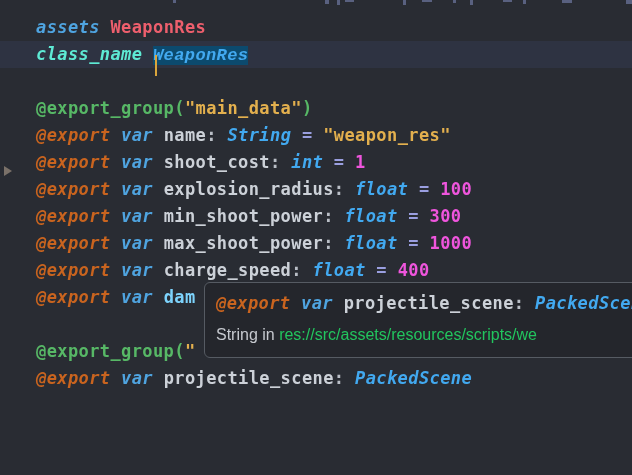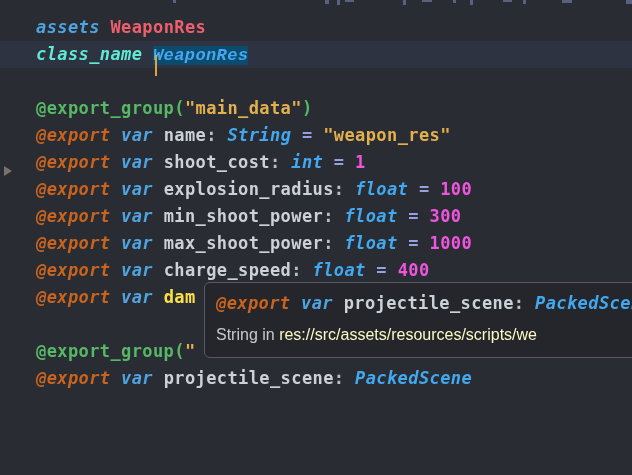--- a/index.html
+++ b/index.html
@@ -105,28 +105,28 @@
       <div class="code-line"><span class="tok it" style="color: rgb(79, 164, 224);">assets</span><span class="tok" style="color: rgb(204, 209, 216);"> </span><span class="tok" style="color: rgb(238, 95, 109);">WeaponRes</span></div>
       <div class="code-line current"><span class="tok it" style="color: #5eead4;">class_name</span><span class="tok" style="color: rgb(204, 209, 216);"> </span><span class="tok it sel" style="color: rgb(66, 169, 240);">WeaponRes</span></div>
       <div class="code-line"></div>
       <div class="code-line"><span class="tok" style="color: rgb(87, 184, 102);">@export_group(</span><span class="tok" style="color: rgb(227, 176, 78);">"main_data"</span><span class="tok" style="color: rgb(87, 184, 102);">)</span></div>
       <div class="code-line"><span class="tok it" style="color: rgb(201, 100, 31);">@export</span><span class="tok" style="color: rgb(204, 209, 216);"> </span><span class="tok it" style="color: rgb(79, 164, 224);">var</span><span class="tok" style="color: rgb(204, 209, 216);"> name</span><span class="tok" style="color: rgb(185, 190, 198);">: </span><span class="tok it" style="color: rgb(66, 169, 240);">String</span><span class="tok" style="color: rgb(154, 159, 224);"> = </span><span class="tok" style="color: rgb(227, 176, 78);">"weapon_res"</span></div>
       <div class="code-line"><span class="tok it" style="color: rgb(201, 100, 31);">@export</span><span class="tok" style="color: rgb(204, 209, 216);"> </span><span class="tok it" style="color: rgb(79, 164, 224);">var</span><span class="tok" style="color: rgb(204, 209, 216);"> shoot_cost</span><span class="tok" style="color: rgb(185, 190, 198);">: </span><span class="tok it" style="color: rgb(66, 169, 240);">int</span><span class="tok" style="color: rgb(154, 159, 224);"> = </span><span class="tok" style="color: rgb(239, 85, 221);">1</span></div>
       <div class="code-line"><span class="tok it" style="color: rgb(201, 100, 31);">@export</span><span class="tok" style="color: rgb(204, 209, 216);"> </span><span class="tok it" style="color: rgb(79, 164, 224);">var</span><span class="tok" style="color: rgb(204, 209, 216);"> explosion_radius</span><span class="tok" style="color: rgb(185, 190, 198);">: </span><span class="tok it" style="color: rgb(66, 169, 240);">float</span><span class="tok" style="color: rgb(154, 159, 224);"> = </span><span class="tok" style="color: rgb(239, 85, 221);">100</span></div>
       <div class="code-line"><span class="tok it" style="color: rgb(201, 100, 31);">@export</span><span class="tok" style="color: rgb(204, 209, 216);"> </span><span class="tok it" style="color: rgb(79, 164, 224);">var</span><span class="tok" style="color: rgb(204, 209, 216);"> min_shoot_power</span><span class="tok" style="color: rgb(185, 190, 198);">: </span><span class="tok it" style="color: rgb(66, 169, 240);">float</span><span class="tok" style="color: rgb(154, 159, 224);"> = </span><span class="tok" style="color: rgb(239, 85, 221);">300</span></div>
       <div class="code-line"><span class="tok it" style="color: rgb(201, 100, 31);">@export</span><span class="tok" style="color: rgb(204, 209, 216);"> </span><span class="tok it" style="color: rgb(79, 164, 224);">var</span><span class="tok" style="color: rgb(204, 209, 216);"> max_shoot_power</span><span class="tok" style="color: rgb(185, 190, 198);">: </span><span class="tok it" style="color: rgb(66, 169, 240);">float</span><span class="tok" style="color: rgb(154, 159, 224);"> = </span><span class="tok" style="color: rgb(239, 85, 221);">1000</span></div>
       <div class="code-line"><span class="tok it" style="color: rgb(201, 100, 31);">@export</span><span class="tok" style="color: rgb(204, 209, 216);"> </span><span class="tok it" style="color: rgb(79, 164, 224);">var</span><span class="tok" style="color: rgb(204, 209, 216);"> charge_speed</span><span class="tok" style="color: rgb(185, 190, 198);">: </span><span class="tok it" style="color: rgb(66, 169, 240);">float</span><span class="tok" style="color: rgb(154, 159, 224);"> = </span><span class="tok" style="color: rgb(239, 85, 221);">400</span></div>
-      <div class="code-line"><span class="tok it" style="color: rgb(201, 100, 31);">@export</span><span class="tok" style="color: rgb(204, 209, 216);"> </span><span class="tok it" style="color: rgb(79, 164, 224);">var</span><span class="tok" style="color: #fde047;"> dam</span></div>
+      <div class="code-line"><span class="tok it" style="color: rgb(201, 100, 31);">@export</span><span class="tok" style="color: rgb(204, 209, 216);"> </span><span class="tok it" style="color: rgb(79, 164, 224);">var</span><span class="tok" style="color: #7dd3fc;"> dam</span></div>
       <div class="code-line"></div>
       <div class="code-line"><span class="tok" style="color: rgb(87, 184, 102);">@export_group(</span><span class="tok" style="color: rgb(227, 176, 78);">"</span></div>
       <div class="code-line"><span class="tok it" style="color: rgb(201, 100, 31);">@export</span><span class="tok" style="color: rgb(204, 209, 216);"> </span><span class="tok it" style="color: rgb(79, 164, 224);">var</span><span class="tok" style="color: rgb(204, 209, 216);"> projectile_scene</span><span class="tok" style="color: rgb(185, 190, 198);">: </span><span class="tok it" style="color: rgb(66, 169, 240);">PackedScene</span></div>
     </div>
 
   <div class="caret" style="left:155px; top:55px;"></div>
 
   <div class="tooltip" style="background: rgb(36, 38, 44); border-color: rgb(86, 91, 99);">
     <div class="tooltip-code" id="tooltip-code"><span class="tok it" style="color: rgb(201, 100, 31);">@export</span><span class="tok" style="color: rgb(204, 209, 216);"> </span><span class="tok it" style="color: rgb(79, 164, 224);">var</span><span class="tok" style="color: rgb(204, 209, 216);"> projectile_scene</span><span class="tok" style="color: rgb(185, 190, 198);">: </span><span class="tok it" style="color: rgb(66, 169, 240);">PackedScene</span></div>
     <div class="tooltip-def" style="color: rgb(198, 201, 207);">
-      <span>String in </span><a id="tooltip-link" style="color: #fef9c3; margin-top: 7px;">res://src/assets/resources/scripts/we</a>
+      <span>String in </span><a id="tooltip-link" style="color: #22c55e; margin-top: 7px;">res://src/assets/resources/scripts/we</a>
     </div>
   </div>
 
 </div>
 
 </body></html>

